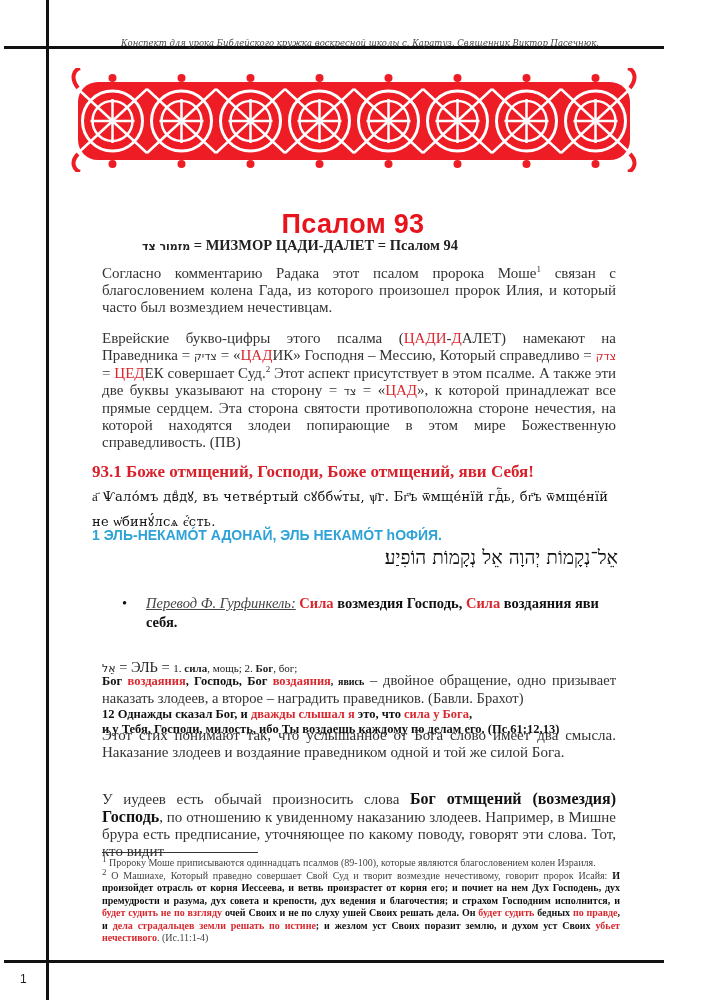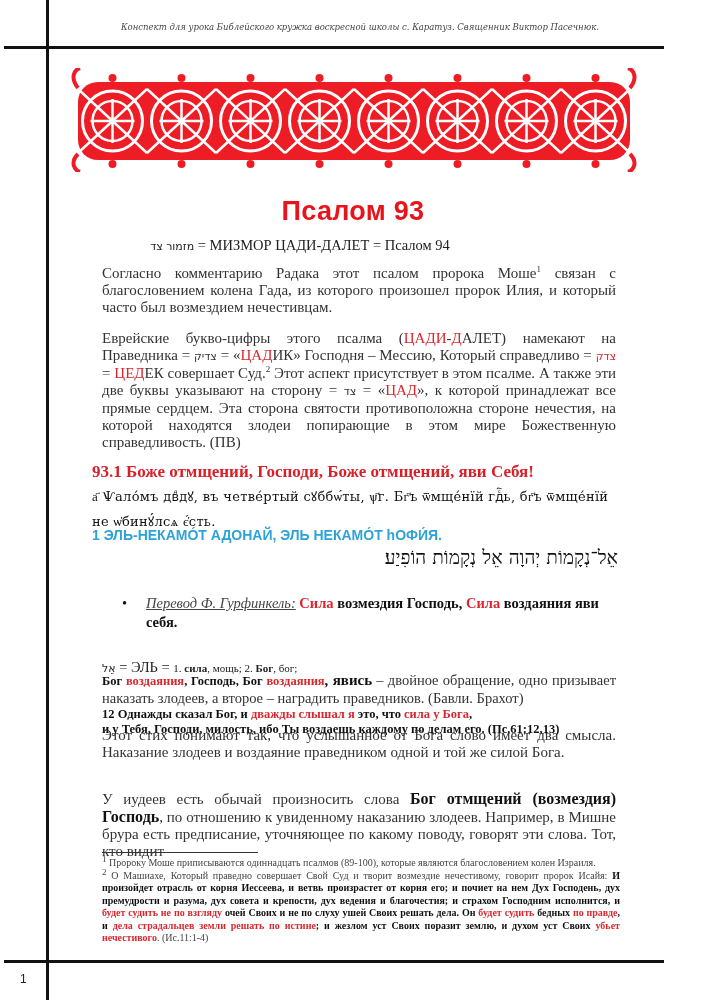--- a/index.html
+++ b/index.html
@@ -1,25 +1,25 @@
 <!DOCTYPE html>
 <html><head>
 <meta charset="utf-8">
 <style>
   html, body { margin:0; padding:0; background:#ffffff; }
   body { width:706px; height:1000px; position:relative; overflow:hidden; font-family:"DejaVu Serif", serif; color:#333; }
   .vline { position:absolute; left:46px; top:0; width:3px; height:1000px; background:#111; }
   .hline { position:absolute; left:4px; width:660px; height:3px; background:#111; }
   .hline.top { top:46px; }
   .hline.bottom { top:960px; }
-  .header-text { position:absolute; top:22px; left:110px; width:500px; text-align:center; font-family:"DejaVu Serif", serif; font-style:italic; font-size:8.5px; color:#444; }
+  .header-text { position:absolute; top:38px; left:110px; width:500px; text-align:center; font-family:"DejaVu Serif", serif; font-style:italic; font-size:8.5px; color:#444; }
   .page-number { position:absolute; left:20px; top:972px; font-family:"Liberation Sans", sans-serif; font-size:12px; color:#222; }
   .ornament { position:absolute; left:70px; top:68px; width:568px; height:104px; }
-  .title { position:absolute; top:196px; left:0; width:706px; text-align:center; font-family:"Liberation Sans", sans-serif; font-weight:bold; font-size:27px; color:#e8141c; letter-spacing:0.3px; }
-  .subtitle { position:absolute; top:237px; left:0; width:600px; text-align:center; font-family:"Liberation Serif", serif; font-size:14.5px; color:#222; }
+  .title { position:absolute; top:209px; left:0; width:706px; text-align:center; font-family:"Liberation Sans", sans-serif; font-weight:bold; font-size:27px; color:#e8141c; letter-spacing:0.3px; }
+  .subtitle { position:absolute; top:237px; left:0; width:600px; text-align:center; font-family:"Liberation Serif", serif; font-size:14.5px; color:#222;font-weight:bold; }
   .heb-small { font-family:"DejaVu Sans", sans-serif; font-size:11px; }
   .para { position:absolute; left:102px; width:514px; font-family:"Liberation Serif", serif; font-size:15px; line-height:17px; color:#333; text-align:justify; }
   .red { color:#d9272e; }
   sup { font-size:9px; line-height:0; }
   .verse-head { position:absolute; left:92px; top:462px; font-family:"Liberation Serif", serif; font-weight:bold; font-size:17px; color:#d9202a; }
   .slavonic { position:absolute; left:92px; top:484px; width:526px; font-family:"DejaVu Serif", serif; font-size:13px; line-height:25px; color:#111; letter-spacing:0.3px; }
   .translit { position:absolute; left:92px; top:527px; font-family:"Liberation Sans", sans-serif; font-weight:bold; font-size:14px; color:#2ea3d8; }
   .hebrew-verse { position:absolute; right:88px; top:546px; font-family:"DejaVu Serif", serif; font-size:19px; color:#111; direction:rtl; }
   .bullet { position:absolute; left:122px; top:594px; width:500px; font-family:"Liberation Serif", serif; font-size:14.5px; line-height:19px; color:#111; }
   .bullet .dot { position:absolute; left:0; top:0; }
@@ -140,21 +140,21 @@
 <div class="bullet">
   <span class="dot">•</span>
   <span class="txt"><span class="ital">Перевод Ф. Гурфинкель:</span> <b class="red">Сила</b><b> возмездия Господь, </b><b class="red">Сила</b><b> воздаяния яви себя.</b></span>
 </div>
 
 <div class="def">
   <span class="heb-small">אֵל</span><span> = ЭЛЬ = </span><small><span>1. </span><b>сила</b><span>, мощь; 2. </span><b>Бог</b><span>, бог;</span></small>
 </div>
 
 <div class="para" style="top:672px; font-size:14.5px;">
-  <b class="bold" style="font-size:12.5px">Бог </b><b class="red" style="font-size:12.5px">воздаяния</b><b class="bold" style="font-size:12.5px">, Господь, Бог </b><b class="red" style="font-size:12.5px">воздаяния</b><b class="bold" style="font-size:15px">, явись</b><span> – двойное обращение, одно призывает наказать злодеев, а второе – наградить праведников. (Бавли. Брахот)</span>
+  <b class="bold" style="font-size:12.5px">Бог </b><b class="red" style="font-size:12.5px">воздаяния</b><b class="bold" style="font-size:12.5px">, Господь, Бог </b><b class="red" style="font-size:12.5px">воздаяния</b><b class="bold" style="font-size:10px">, явись</b><span> – двойное обращение, одно призывает наказать злодеев, а второе – наградить праведников. (Бавли. Брахот)</span>
 </div>
 
 <div class="quote">
   <span>12 Однажды сказал Бог, и </span><span class="red">дважды слышал я</span><span> это, что </span><span class="red">сила у Бога</span><span>,</span><br>
   <span>и у Тебя, Господи, милость, ибо Ты воздаешь каждому по делам его</span><span>. (Пс.61:12,13)</span>
 </div>
 
 <div class="para" style="top:727px;">Этот стих понимают так, что услышанное от Бога слово имеет два смысла. Наказание злодеев и воздаяние праведником одной и той же силой Бога.</div>
 
 <div class="para" style="top:790px;">

